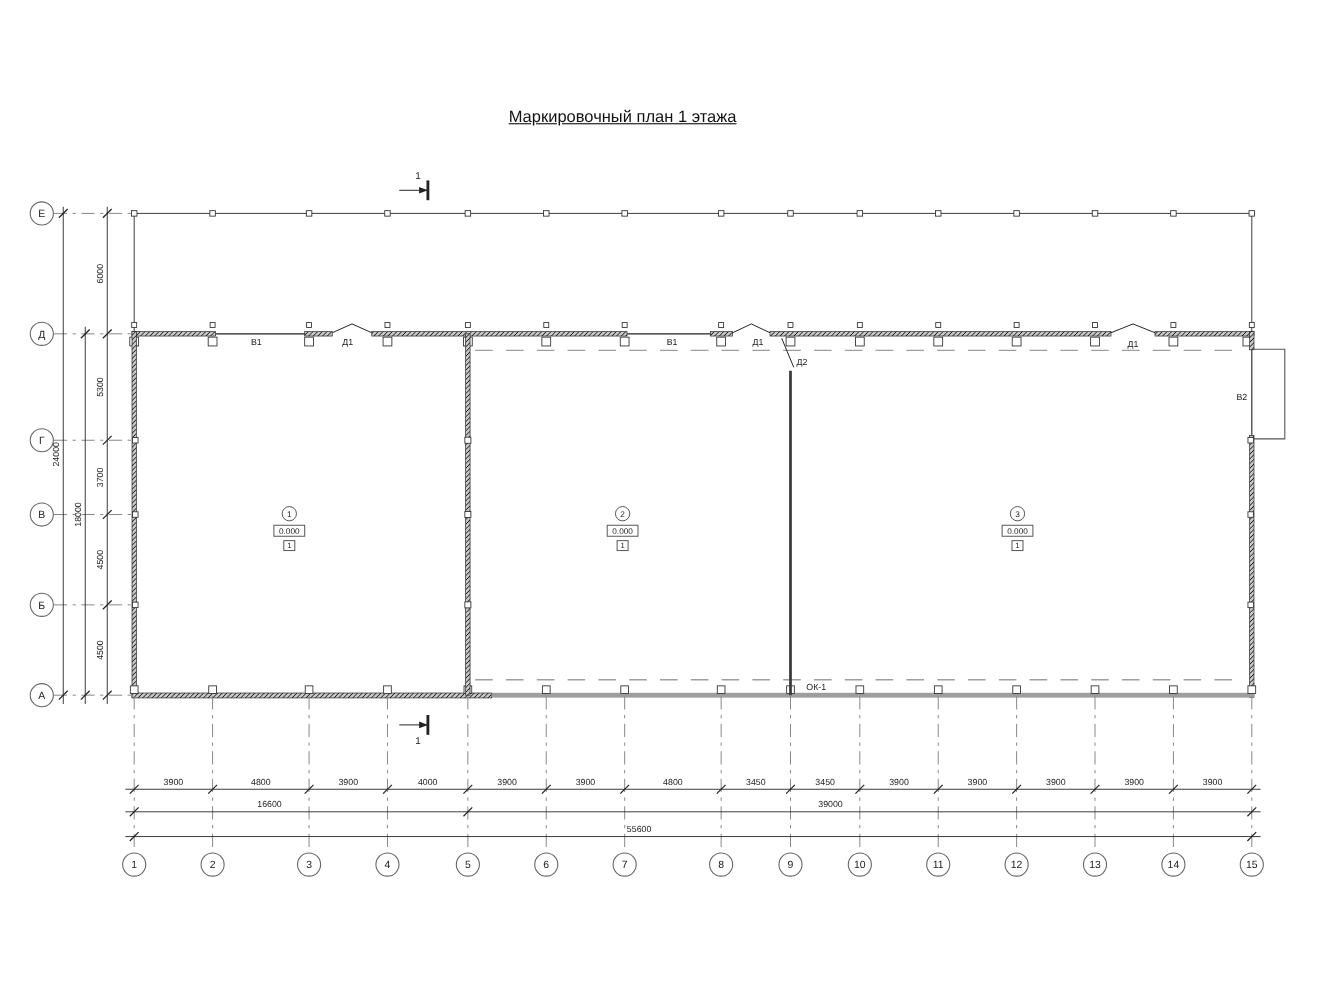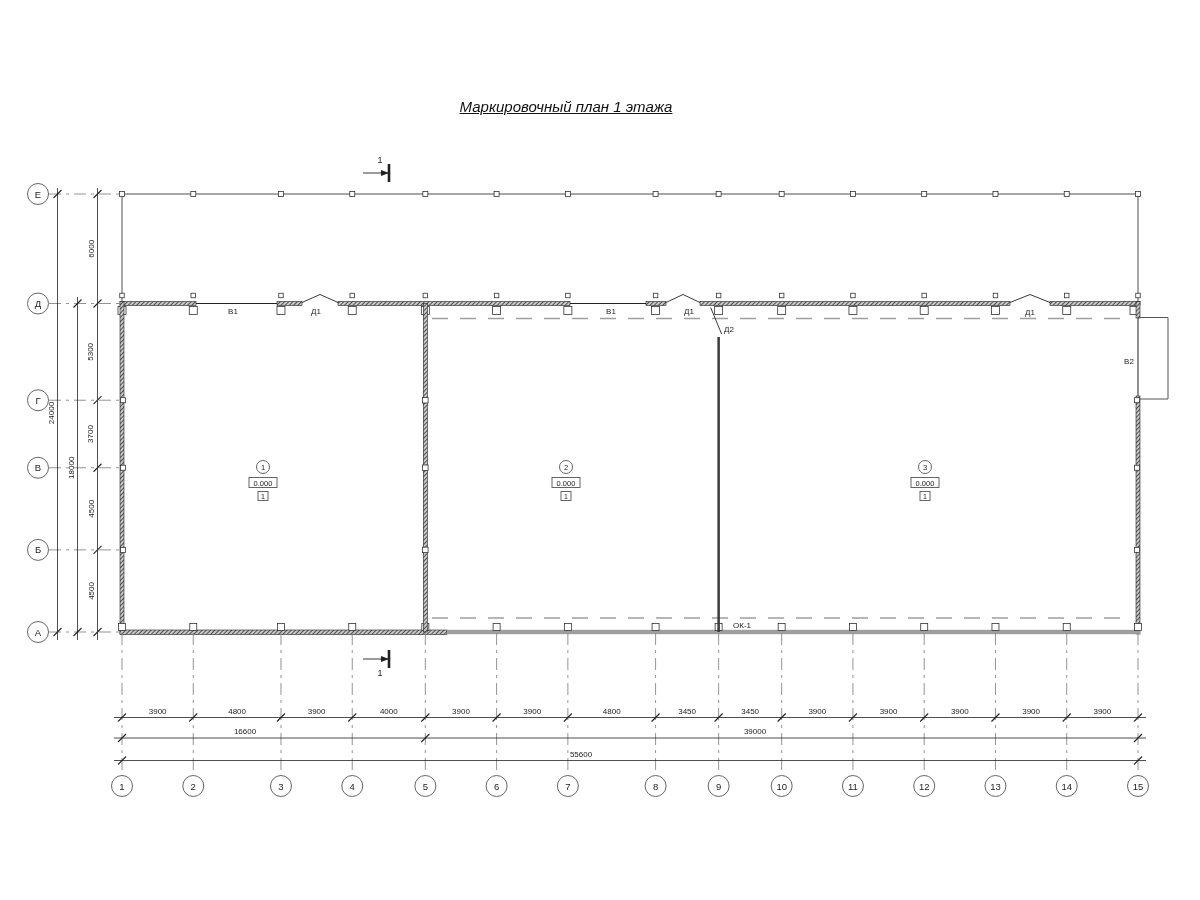--- a/index.html
+++ b/index.html
@@ -1,19 +1,19 @@
 <!DOCTYPE html>
 <html><head>
 <meta charset="utf-8">
 <style>
   html,body{margin:0;padding:0;background:#ffffff;}
   body{width:1200px;height:900px;position:relative;font-family:"Liberation Sans",sans-serif;}
   #plan-wrap{position:absolute;left:0;top:0;width:1200px;height:900px;background:#fff;}
   #drawing-title{position:absolute;left:0;top:98px;width:1132px;text-align:center;
-    font-size:15px;font-style:italic;color:#111;text-decoration:underline;}
+    font-size:15px;color:#111;text-decoration:underline;}
   svg text{fill:#222;}
 </style>
 </head>
 <body>
 
 <div id="plan-wrap">
   <div id="drawing-title">Маркировочный план 1 этажа</div>
   <svg id="plan-svg" width="1200" height="900">
       <defs>
         <pattern id="hatchPat" width="3" height="3" patternUnits="userSpaceOnUse" patternTransform="rotate(45)">

